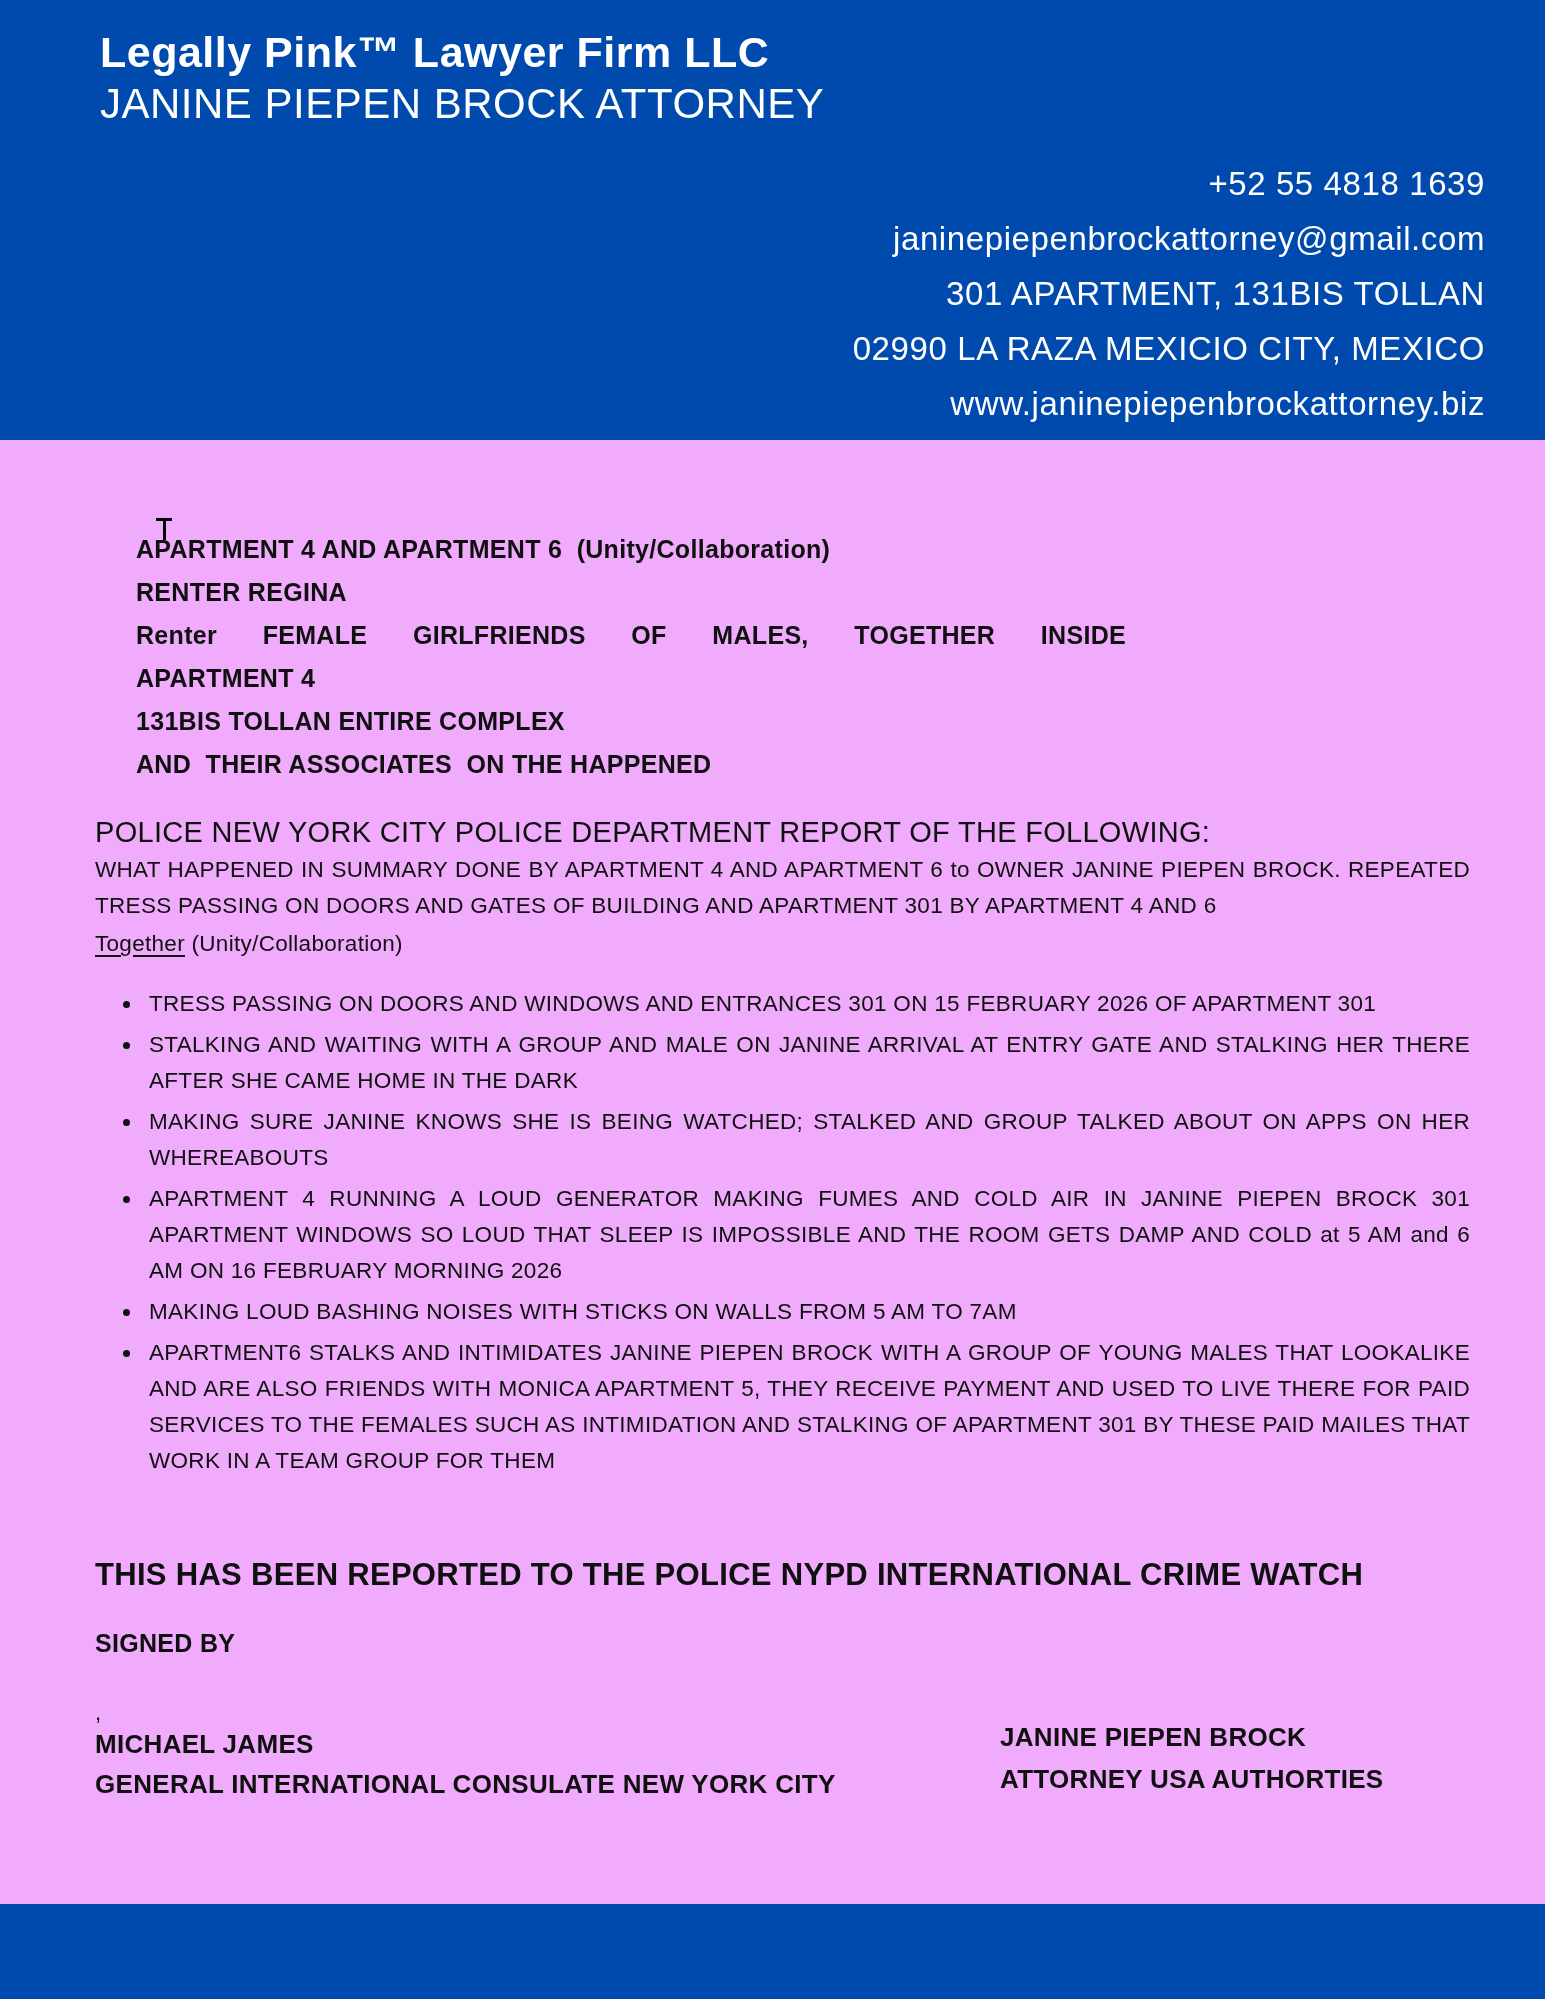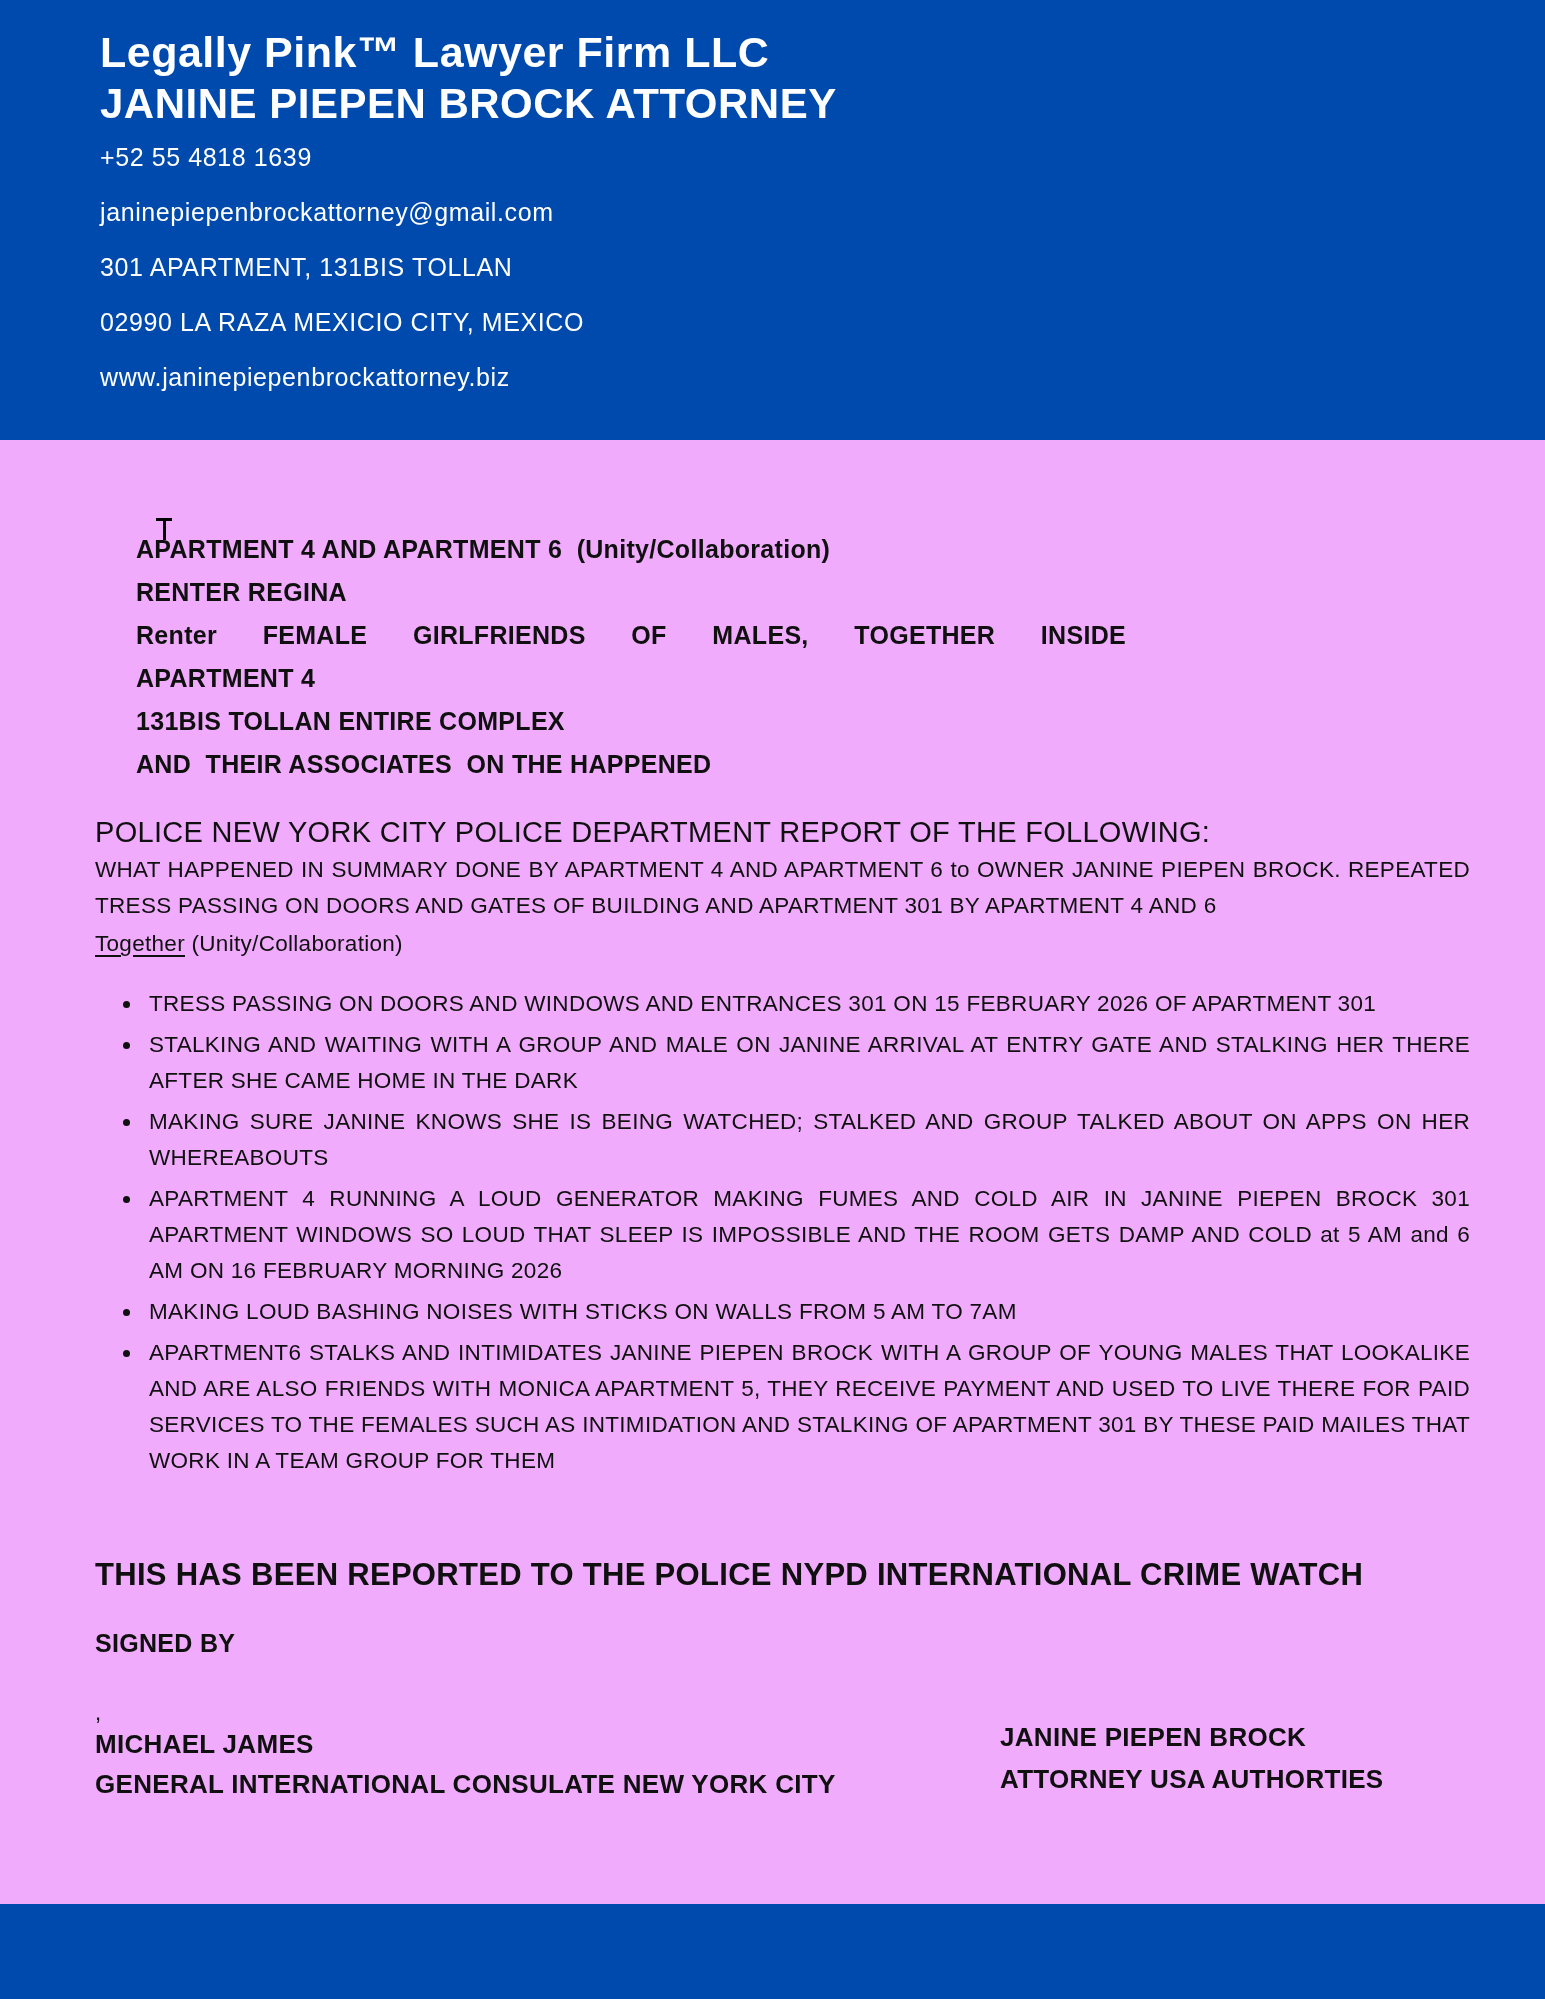--- a/index.html
+++ b/index.html
@@ -17,24 +17,25 @@
   .letterhead {
     background: var(--brand-blue);
     color: #ffffff;
     height: 440px;
     padding: 26px 60px 0 100px;
   }
   .firm-name {
     font-size: 43px; font-weight: 700; line-height: 52px; letter-spacing: 0.5px;
   }
   .attorney-name {
-    font-size: 42px; font-weight: 700; line-height: 52px; letter-spacing: 0.5px;
+    font-size: 42px; font-weight: 400; line-height: 52px; letter-spacing: 0.5px;
+    margin-bottom: 26px;
   }
   .contact-line {
-    font-size: 25px; font-weight: 400; line-height: 55px; letter-spacing: 0.6px;
+    font-size: 33px; font-weight: 400; line-height: 55px; letter-spacing: 0.6px; text-align: right;
   }
   
   .doc-body { padding: 88px 75px 0 95px; }
   .recipient-block {
     position: relative;
     margin-left: 41px;
     width: 990px;
     font-weight: 700;
     font-size: 25px;
     line-height: 43px;

